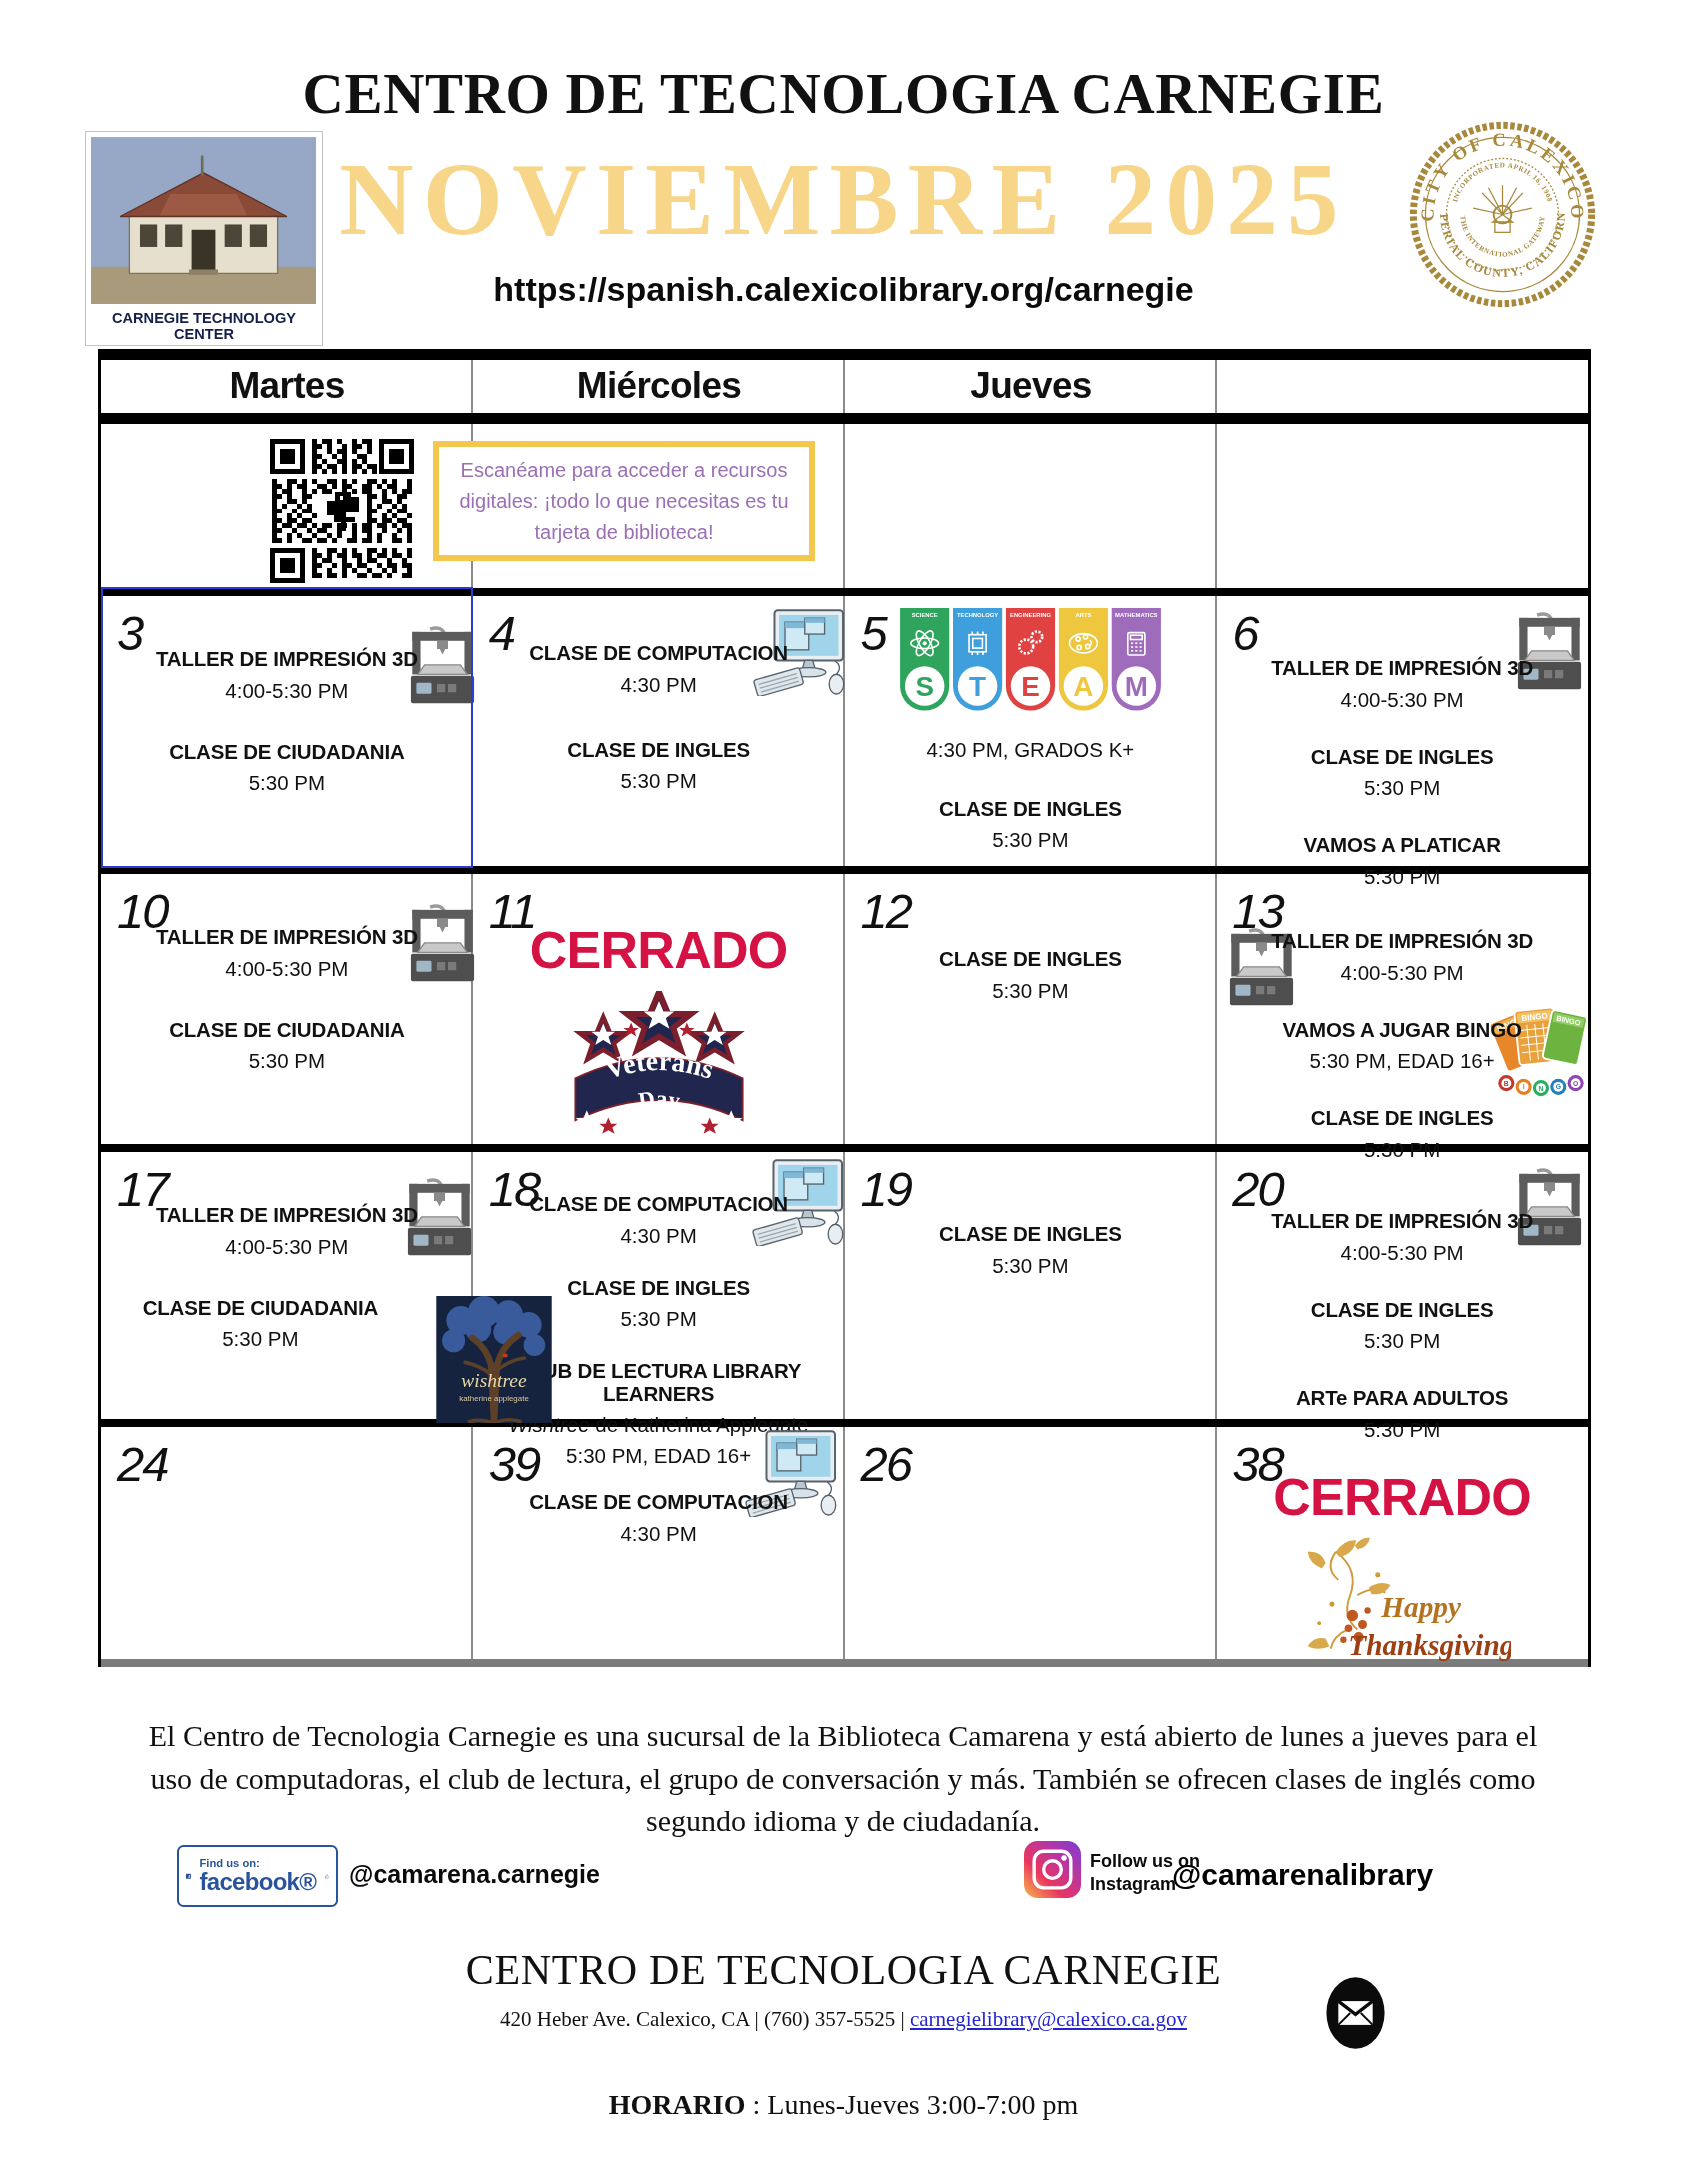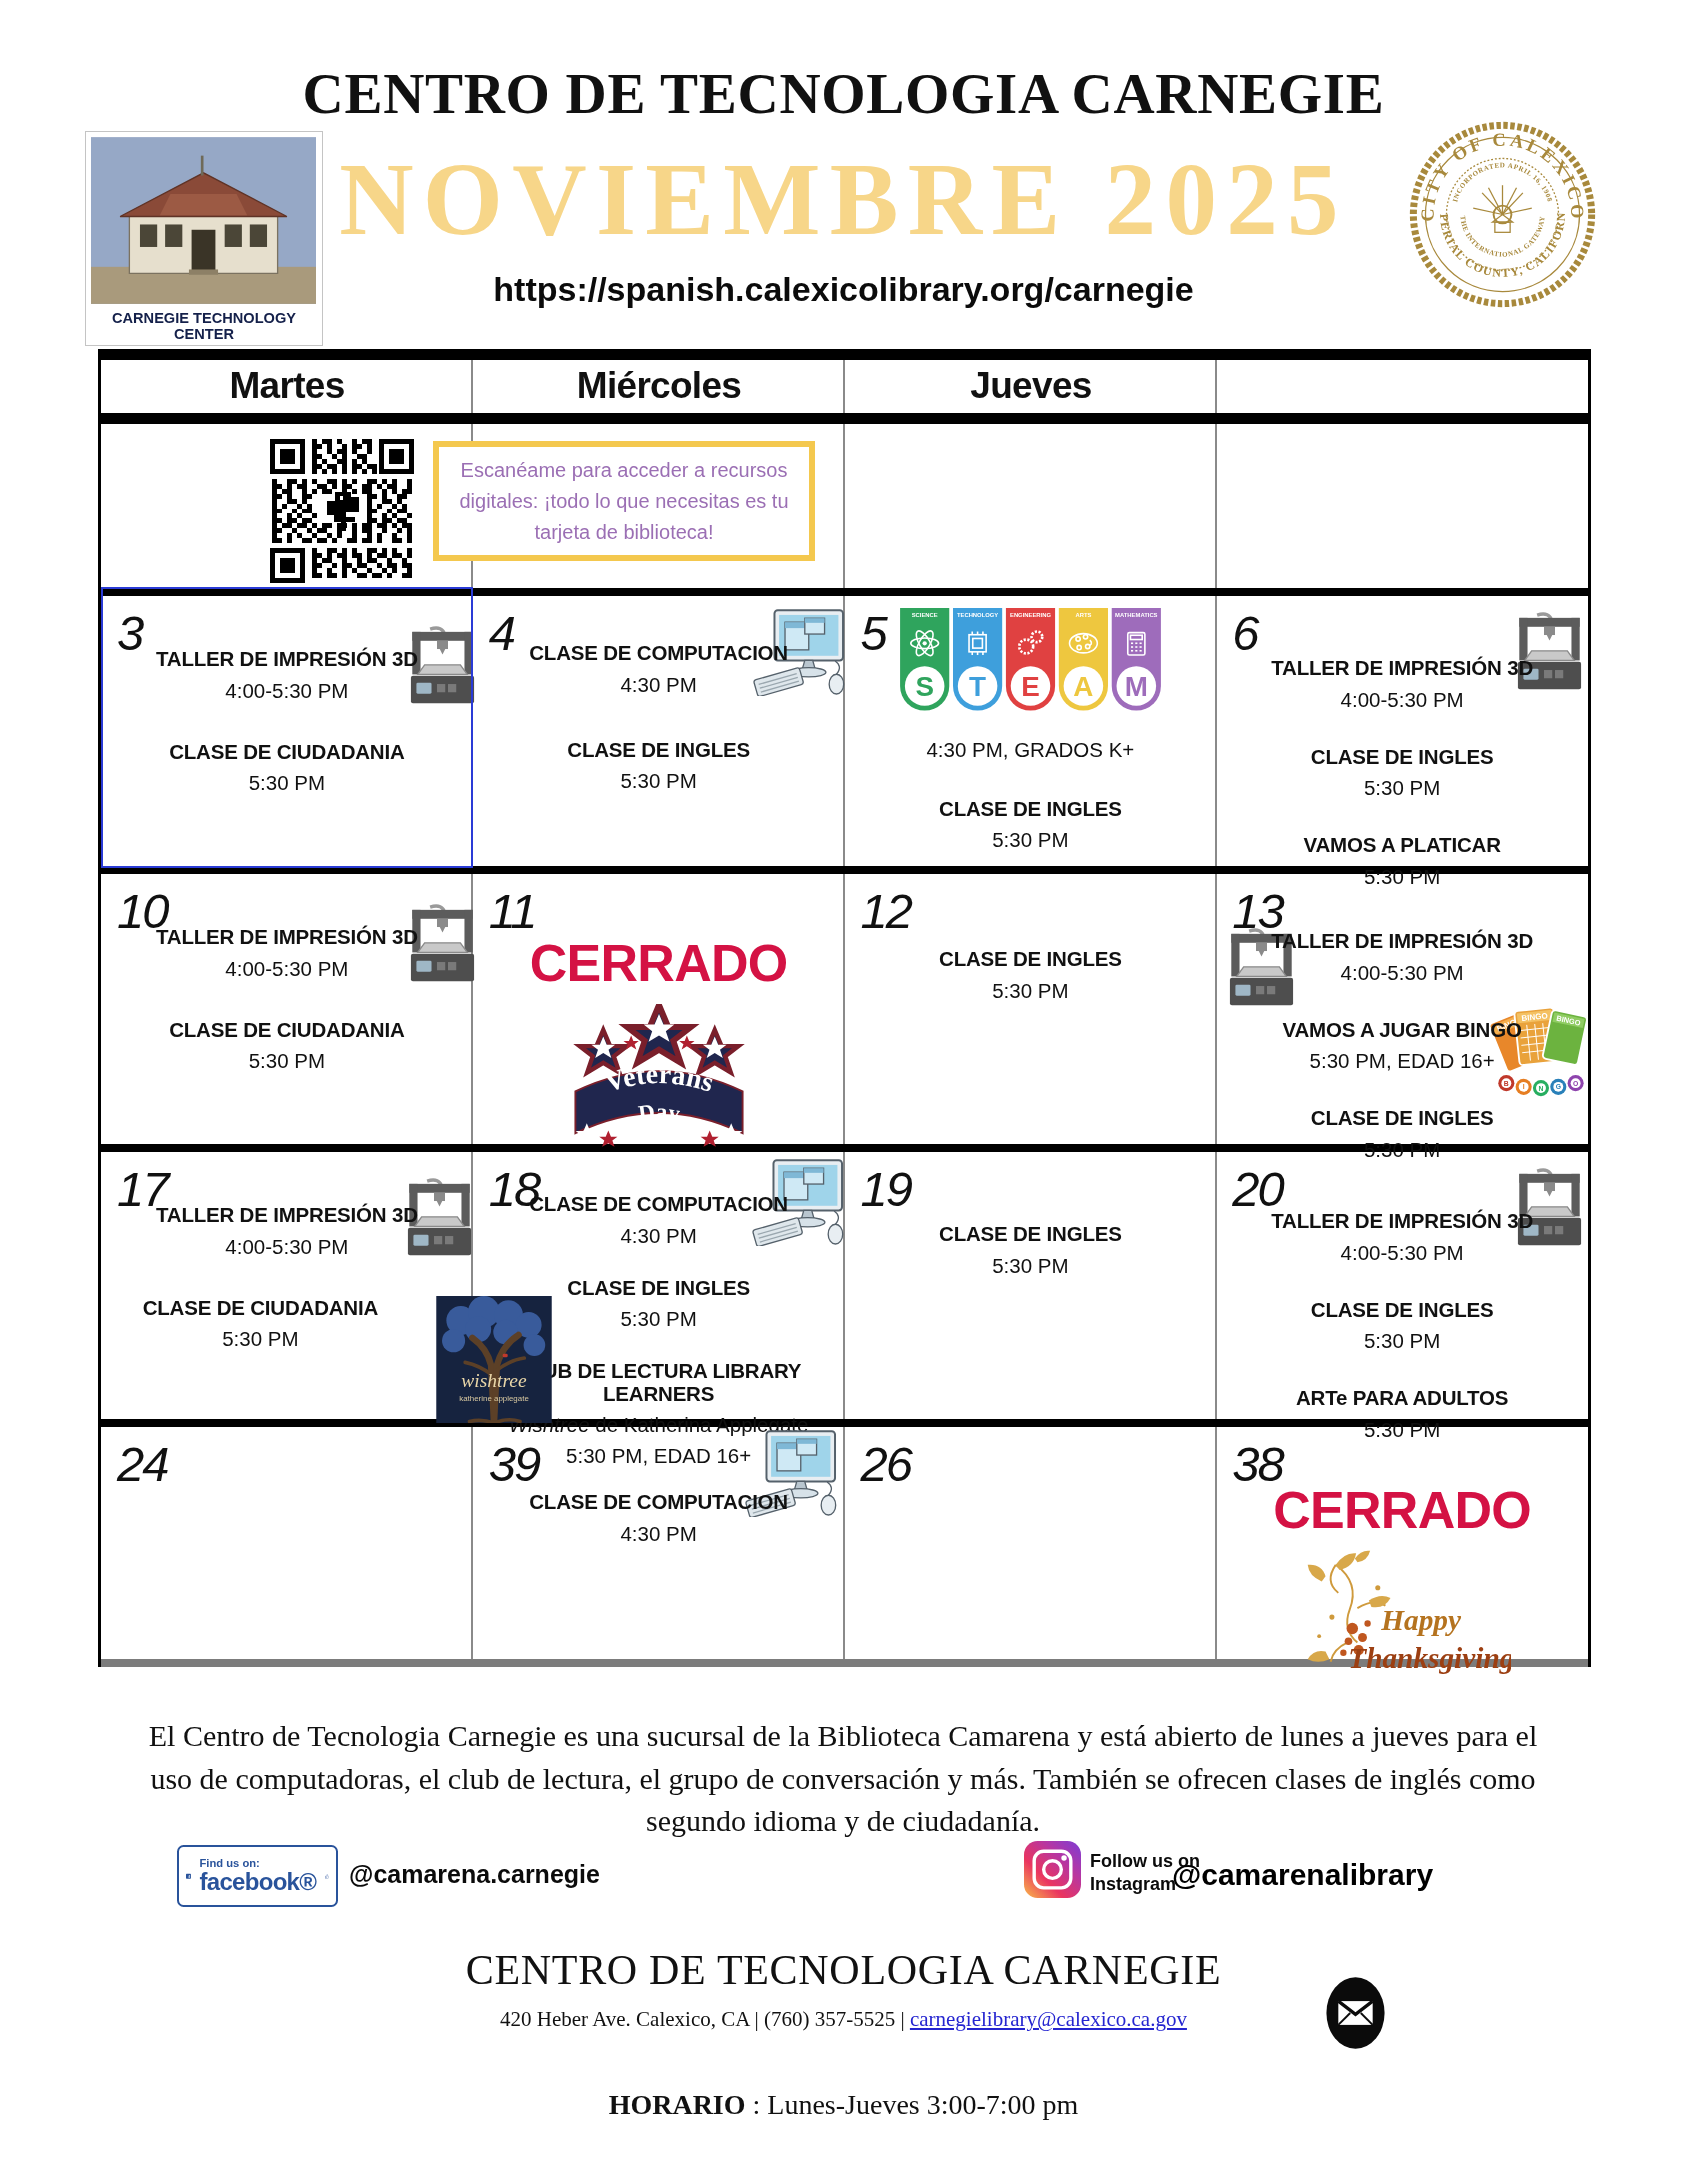--- a/index.html
+++ b/index.html
@@ -33,21 +33,21 @@
   .cal-row{position:absolute;left:0;width:1487px;display:flex;z-index:3;}
   .cell{position:relative;width:372px;height:100%;}
   .dnum{position:absolute;top:9.3px;left:16px;font-size:49px;font-style:italic;
         font-weight:500;letter-spacing:-2px;z-index:2;}
   .evs{position:absolute;left:0;right:0;display:flex;flex-direction:column;align-items:center;z-index:2;}
   .ev{text-align:center;font-size:20.5px;line-height:1.12;}
   .ev .t{font-weight:700;letter-spacing:-0.2px;}
   .ev .s{margin-top:8.6px;font-weight:400;}
   .ev .bkline{margin-top:8px;font-weight:400;}
   .ev .bkline .it{font-style:italic;}
-  .closed{text-align:center;font-size:52px;font-weight:800;color:#d41244;letter-spacing:-0.7px;margin-top:13px;}
+  .closed{text-align:center;font-size:52px;font-weight:800;color:#d41244;letter-spacing:-0.7px;}
   .icon-abs{position:absolute;z-index:1;}
 
   
   #row-qr{position:absolute;left:0;top:75px;width:1487px;height:164px;z-index:3;}
   .qr{position:absolute;left:169px;top:14.6px;width:144px;height:144px;}
   .note{position:absolute;left:332px;top:17px;width:382px;height:120px;box-sizing:border-box;
     border:6.6px solid #f4c84e;background:#fff;display:flex;align-items:center;justify-content:center;
     padding:0 20px;text-align:center;color:#9b6fb4;font-size:20px;line-height:1.55;z-index:4;}
 
   .day3-outline{position:absolute;left:0;top:238px;width:372px;height:281px;box-sizing:border-box;

